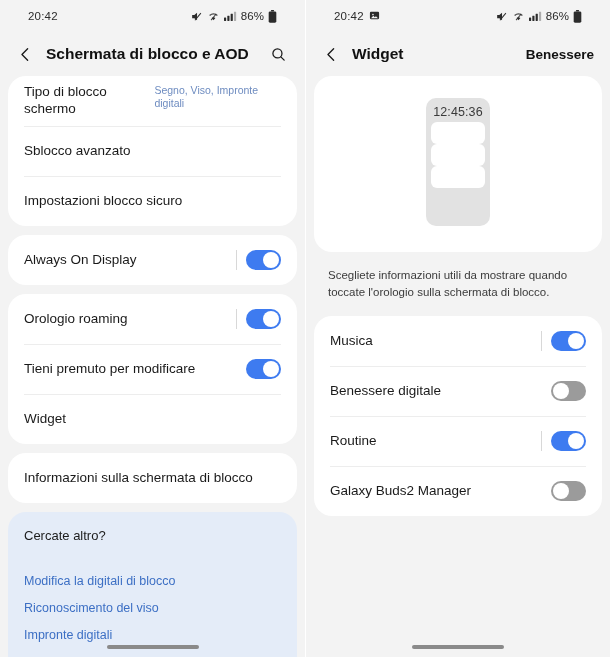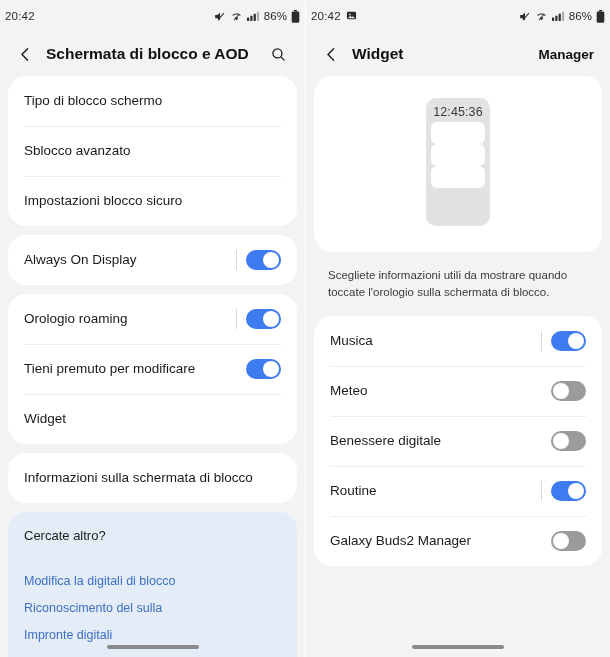--- a/index.html
+++ b/index.html
@@ -16,21 +16,21 @@
     background: #f3f3f3;
     overflow: hidden;
   }
   .phone.left { background: #f3f3f3; }
   .phone.right { background: #f3f3f3; border-left: 1px solid #ffffff; }
 
   
   .statusbar {
     height: 32px;
     display: flex; align-items: center;
-    padding: 0 5px;
+    padding: 0 28px;
     font-size: 11.5px; color: #2b2b2b; gap: 16px;
   }
   .sb-left { display: flex; align-items: center; gap: 5px; }
   .sb-time { letter-spacing: .2px; }
   .sb-right { margin-left: auto; display: flex; align-items: center; gap: 4px; }
   .sb-right svg { display: block; }
   .sb-batt { font-size: 11.5px; letter-spacing: .1px; }
 
   
   .appbar {
@@ -216,20 +216,21 @@
         </svg>
       </div>
     </div>
 
     <div class="content">
 
       <div class="card">
         <div class="row">
           <div class="row-texts">
             <span class="row-title">Tipo di blocco schermo</span>
+            <span class="row-sub">Segno, Viso, Impronte digitali</span>
           </div>
         </div>
         <div class="row">
           <div class="row-texts">
             <span class="row-title">Sblocco avanzato</span>
           </div>
         </div>
         <div class="row">
           <div class="row-texts">
             <span class="row-title">Impostazioni blocco sicuro</span>
@@ -284,21 +285,21 @@
         <div class="row">
           <div class="row-texts">
             <span class="row-title">Informazioni sulla schermata di blocco</span>
           </div>
         </div>
       </div>
 
       <div class="card more">
         <div class="more-title">Cercate altro?</div>
         <a class="more-link">Modifica la digitali di blocco</a>
-        <a class="more-link">Riconoscimento del sulla</a>
+        <a class="more-link">Riconoscimento del viso</a>
         <a class="more-link">Impronte digitali</a>
         <a class="more-link">Nascondi contenuto</a>
 
       </div>
 
     </div>
 
     <div class="home-indicator">
       <div class="home-bar"></div>
     </div>
@@ -350,21 +351,21 @@
     </div>
 
     <div class="appbar">
       <div class="back-btn">
         <svg width="17" height="17" viewBox="0 0 24 24" fill="none" stroke="#1a1a1a" stroke-width="1.9" stroke-linecap="round" stroke-linejoin="round">
           <polyline points="15,4 7,12 15,20"></polyline>
         </svg>
       </div>
       <div class="title">Widget</div>
       <div class="appbar-spacer"></div>
-      <div class="appbar-text-action">Manager</div>
+      <div class="appbar-text-action">Benessere</div>
     </div>
 
     <div class="content">
 
       <div class="preview-card">
         <div class="widget-frame">
           <div class="widget-clock">12:45:36</div>
           <div class="widget-slot"></div>
           <div class="widget-slot"></div>
           <div class="widget-slot"></div>
@@ -380,30 +381,20 @@
           </div>
           <div class="toggle-wrap">
             <div class="tog-divider"></div>
             <div class="toggle on">
               <div class="knob"></div>
             </div>
           </div>
         </div>
         <div class="row">
           <div class="row-texts">
-            <span class="row-title">Meteo</span>
-          </div>
-          <div class="toggle-wrap">
-            <div class="toggle off">
-              <div class="knob"></div>
-            </div>
-          </div>
-        </div>
-        <div class="row">
-          <div class="row-texts">
             <span class="row-title">Benessere digitale</span>
           </div>
           <div class="toggle-wrap">
             <div class="toggle off">
               <div class="knob"></div>
             </div>
           </div>
         </div>
         <div class="row">
           <div class="row-texts">

